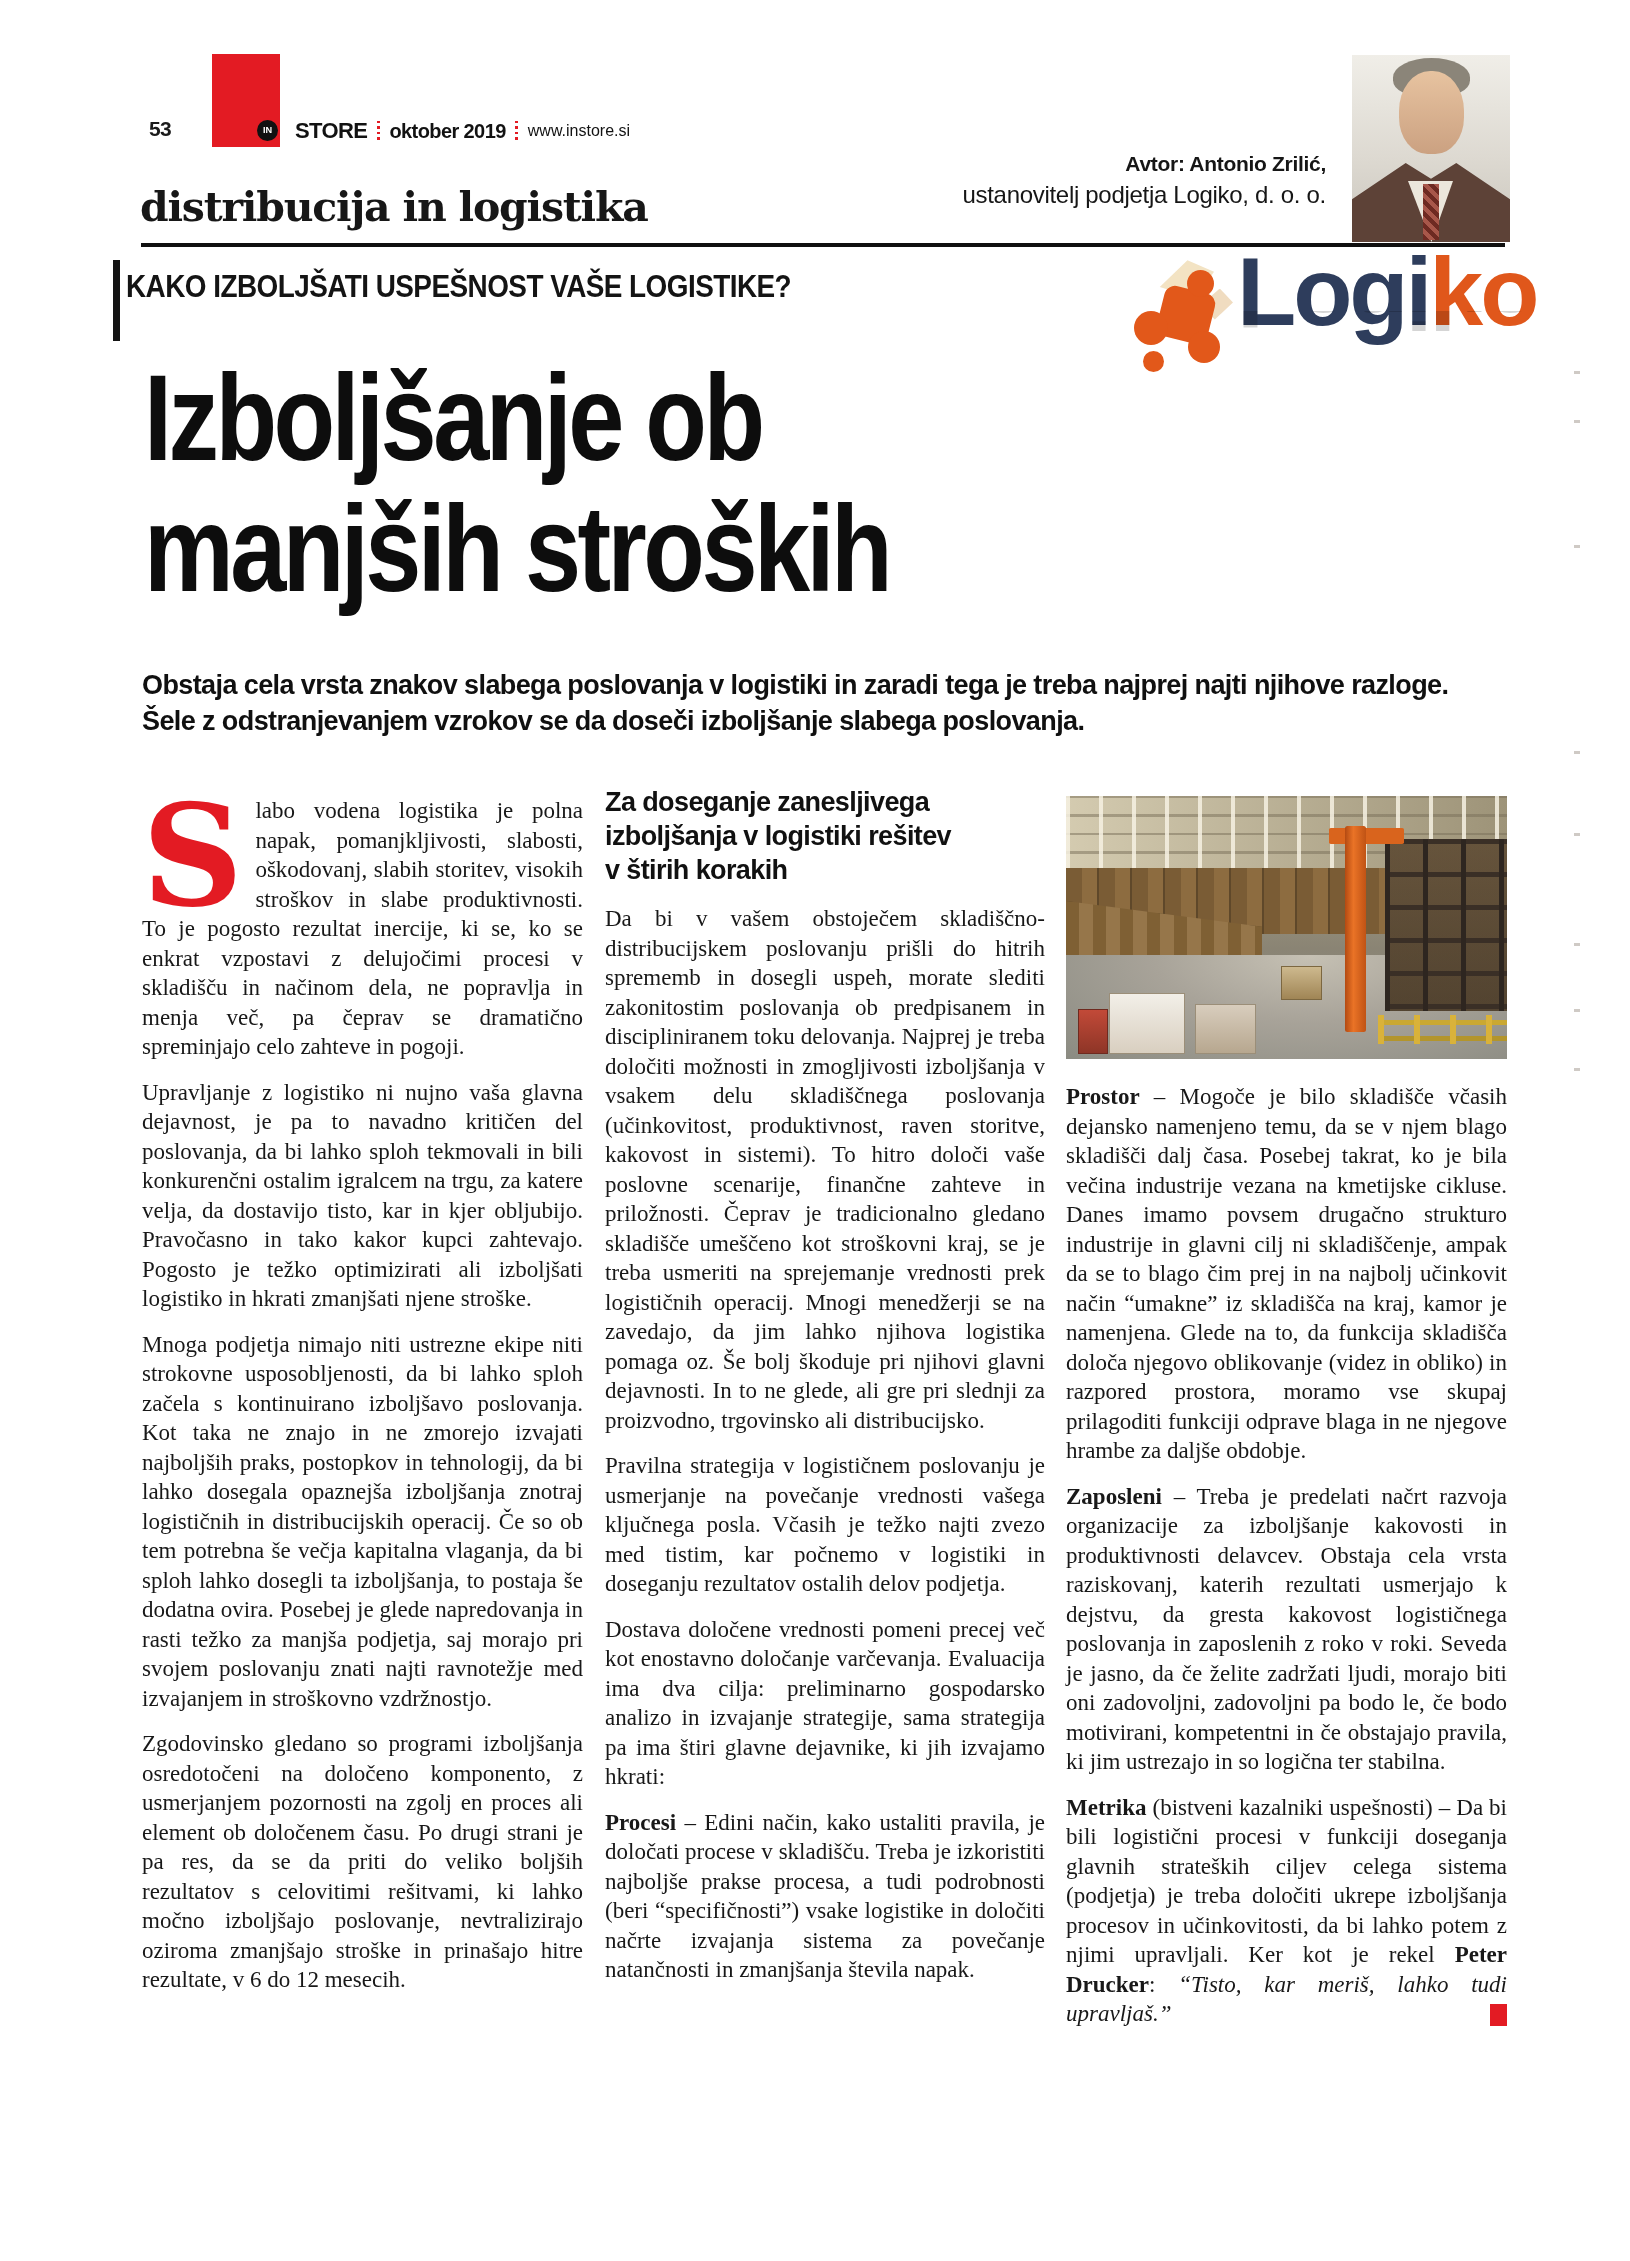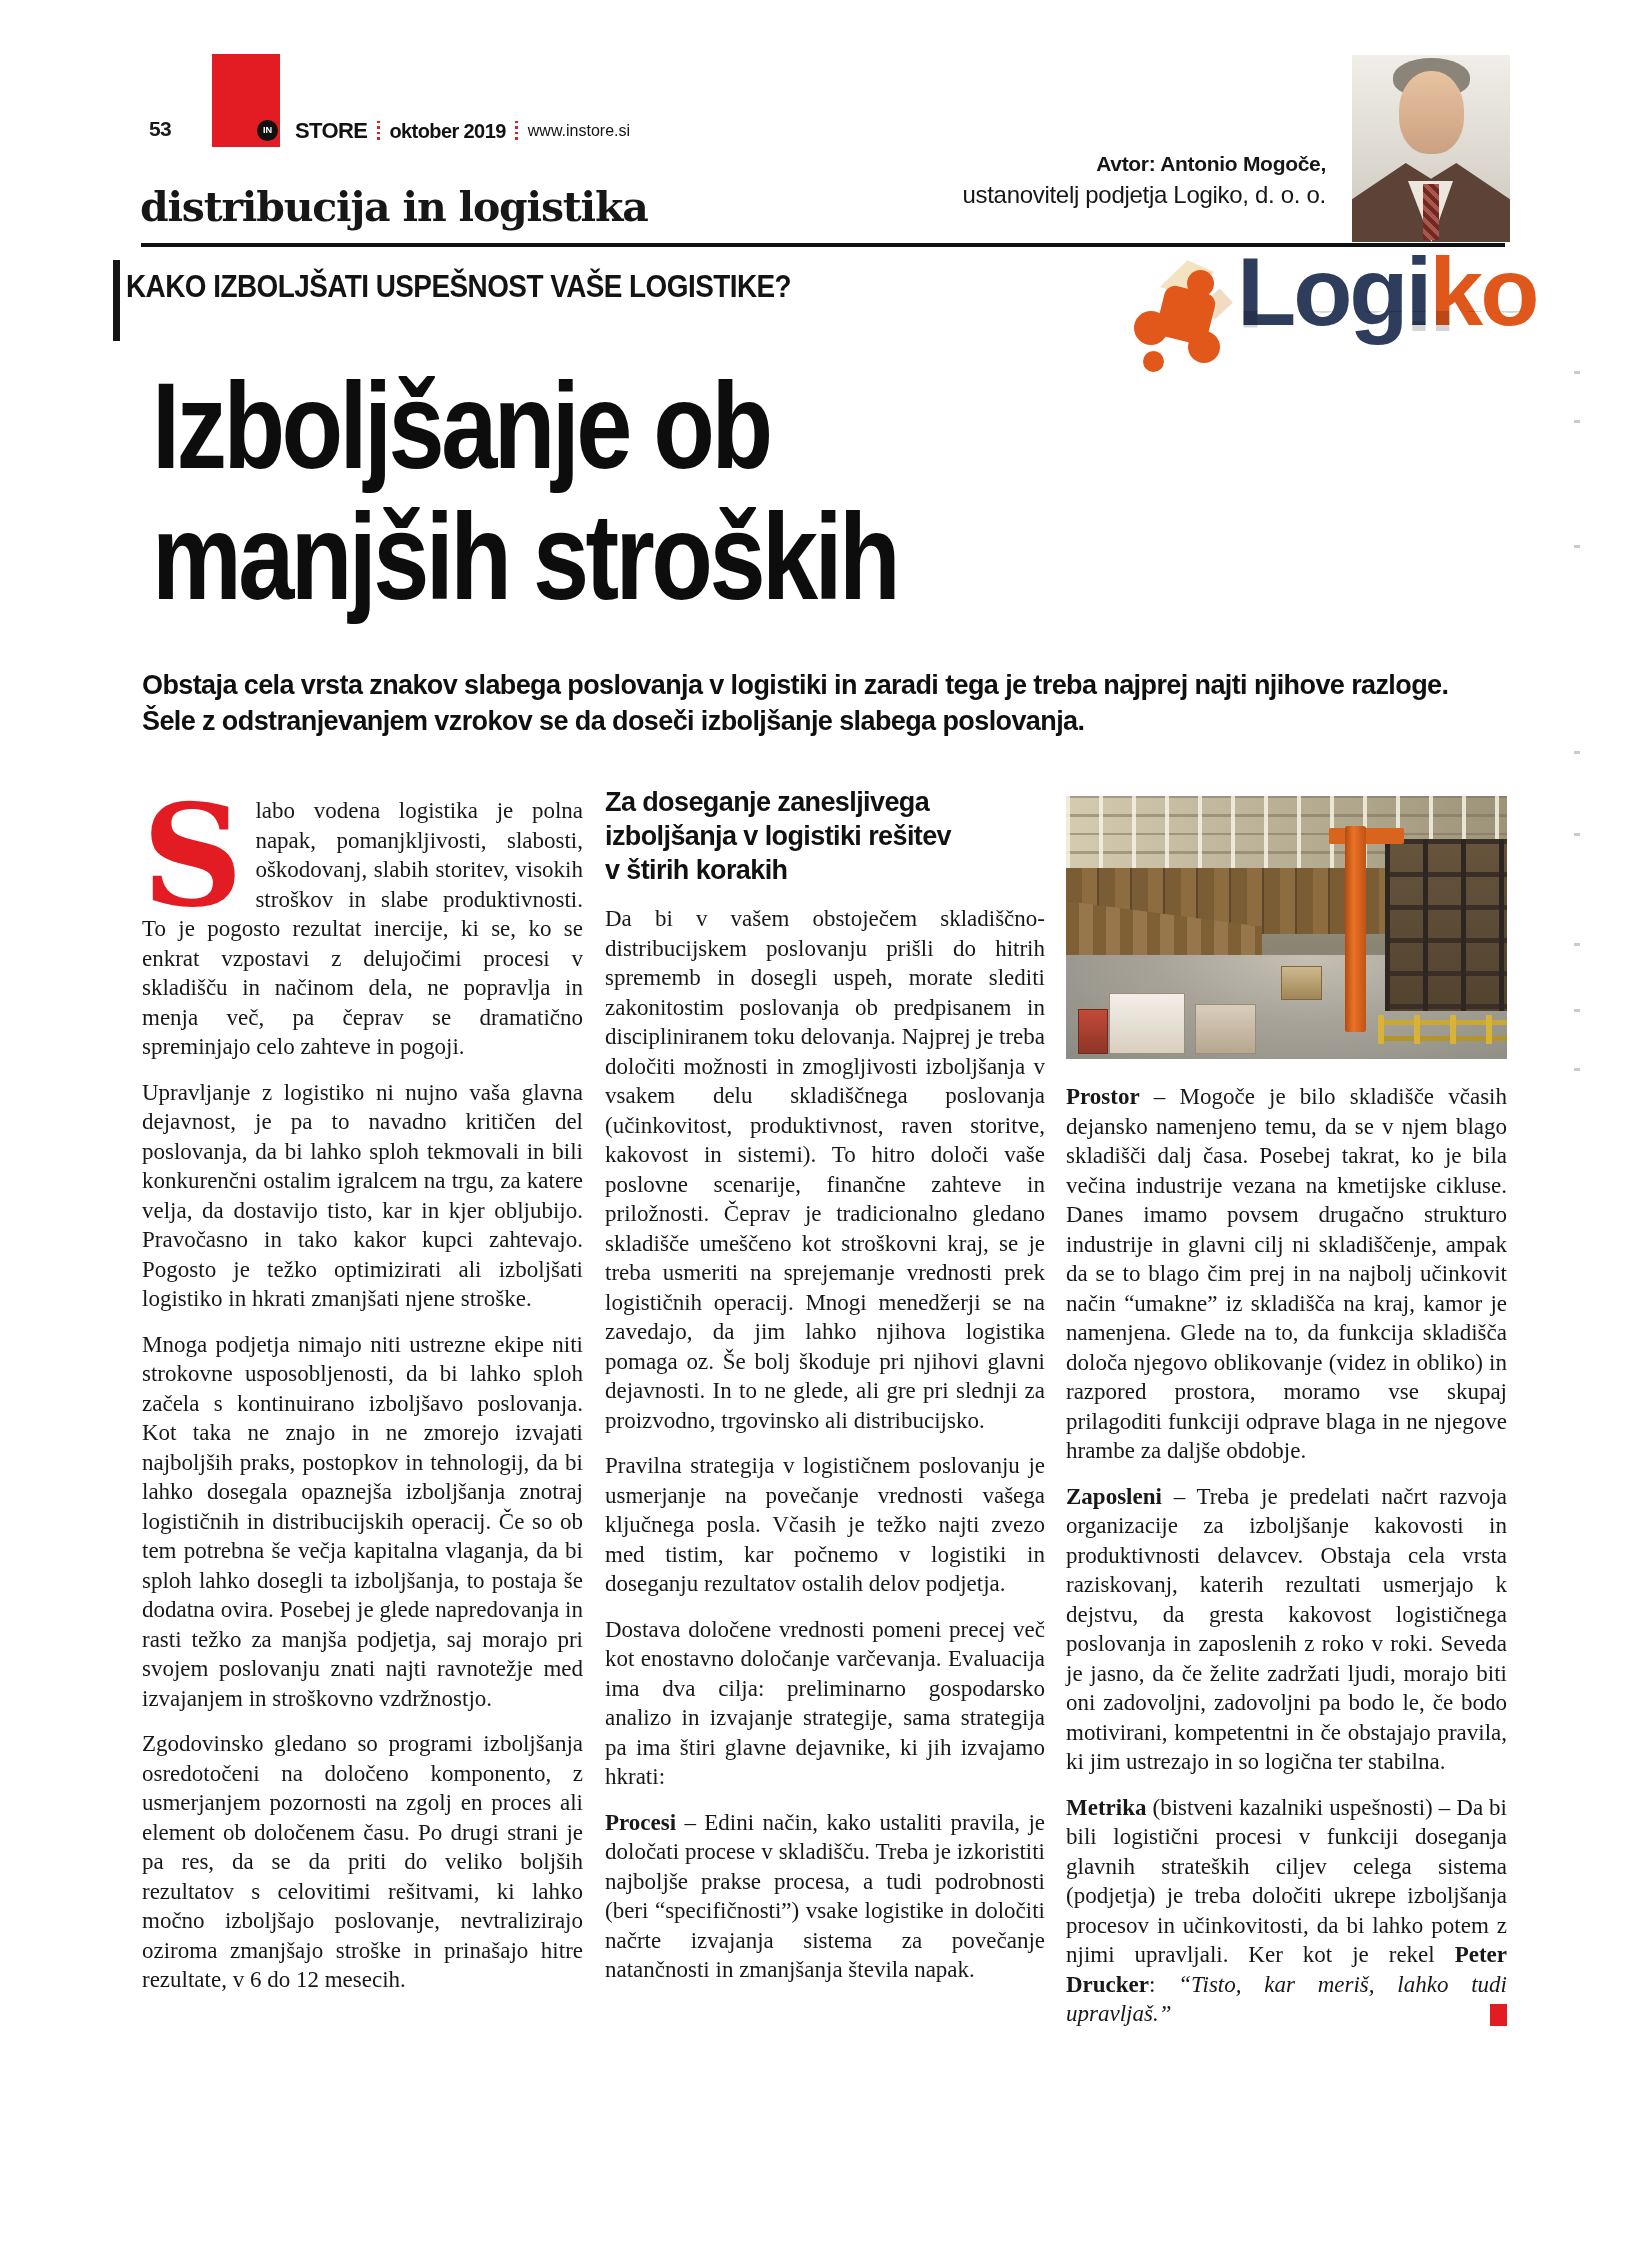--- a/index.html
+++ b/index.html
@@ -132,21 +132,21 @@
   <div class="mastrow">
     <span class="mast-store">STORE</span>
     <span class="dotsep"></span>
     <span class="mast-issue">oktober 2019</span>
     <span class="dotsep"></span>
     <span class="mast-url">www.instore.si</span>
   </div>
   <div class="section-title">distribucija in logistika</div>
 
   <div class="author">
-    <div class="author-name">Avtor: Antonio Mogoče,</div>
+    <div class="author-name">Avtor: Antonio Zrilić,</div>
     <div class="author-sub">ustanovitelj podjetja Logiko, d. o. o.</div>
   </div>
 
   <div class="author-photo">
     <div class="ap-hair"></div>
     <div class="ap-face"></div>
     <div class="ap-suit"></div>
     <div class="ap-shirt"></div>
     <div class="ap-tie"></div>
   </div>
@@ -163,21 +163,21 @@
       <div class="pz-sq"></div>
       <div class="pz-c" style="left:6.1px;top:52px;width:34px;height:34px;"></div>
       <div class="pz-c" style="left:59px;top:11px;width:27px;height:27px;"></div>
       <div class="pz-c" style="left:60px;top:72px;width:32px;height:32px;"></div>
       <div class="pz-c" style="left:14.7px;top:92px;width:21px;height:21px;"></div>
     </div>
     <div class="logiko-word"><span class="lg-navy">Logi</span><span class="lg-orange">ko</span></div>
     <div class="logiko-reflect"><span class="lg-navy">Logi</span><span class="lg-orange">ko</span></div>
   </div>
 
-  <h1 class="headline" style="margin:16px;">
+  <h1 class="headline" style="margin:8px;">
     <span class="hl">Izboljšanje ob</span>
     <span class="hl">manjših stroških</span>
   </h1>
   <div class="lead">Obstaja cela vrsta znakov slabega poslovanja v logistiki in zaradi tega je treba najprej najti njihove razloge. Šele z odstranjevanjem vzrokov se da doseči izboljšanje slabega poslovanja.</div>
 
   <div class="col" id="col1">
     <p><span class="dropcap">S</span><span>labo vodena logistika je polna napak, pomanjkljivosti, slabosti, oškodovanj, slabih storitev, visokih stroškov in slabe produktivnosti. To je pogosto rezultat inercije, ki se, ko se enkrat vzpostavi z delujočimi procesi v skladišču in načinom dela, ne popravlja in menja več, pa čeprav se dramatično spreminjajo celo zahteve in pogoji.</span></p>
     <p>Upravljanje z logistiko ni nujno vaša glavna dejavnost, je pa to navadno kritičen del poslovanja, da bi lahko sploh tekmovali in bili konkurenčni ostalim igralcem na trgu, za katere velja, da dostavijo tisto, kar in kjer obljubijo. Pravočasno in tako kakor kupci zahtevajo. Pogosto je težko optimizirati ali izboljšati logistiko in hkrati zmanjšati njene stroške.</p>
     <p>Mnoga podjetja nimajo niti ustrezne ekipe niti strokovne usposobljenosti, da bi lahko sploh začela s kontinuirano izboljšavo poslovanja. Kot taka ne znajo in ne zmorejo izvajati najboljših praks, postopkov in tehnologij, da bi lahko dosegala opaznejša izboljšanja znotraj logističnih in distribucijskih operacij. Če so ob tem potrebna še večja kapitalna vlaganja, da bi sploh lahko dosegli ta izboljšanja, to postaja še dodatna ovira. Posebej je glede napredovanja in rasti težko za manjša podjetja, saj morajo pri svojem poslovanju znati najti ravnotežje med izvajanjem in stroškovno vzdržnostjo.</p>
     <p>Zgodovinsko gledano so programi izboljšanja osredotočeni na določeno komponento, z usmerjanjem pozornosti na zgolj en proces ali element ob določenem času. Po drugi strani je pa res, da se da priti do veliko boljših rezultatov s celovitimi rešitvami, ki lahko močno izboljšajo poslovanje, nevtralizirajo oziroma zmanjšajo stroške in prinašajo hitre rezultate, v 6 do 12 mesecih.</p>

